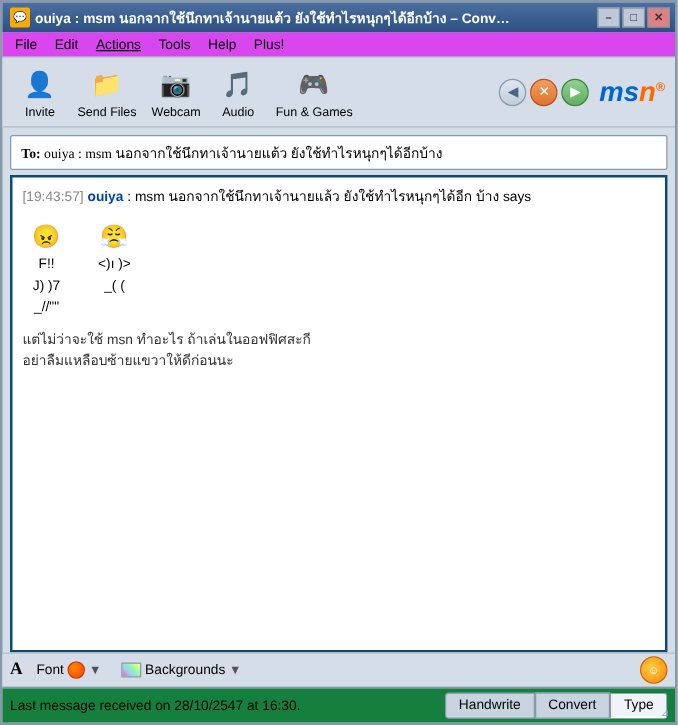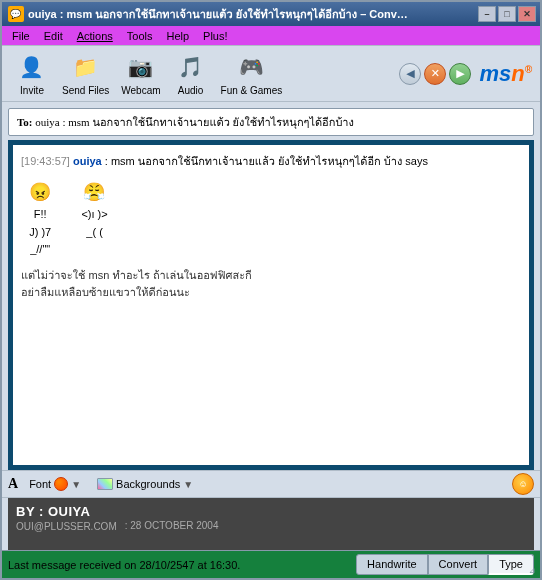--- a/index.html
+++ b/index.html
@@ -175,21 +175,21 @@
       font-size: 11px;
       flex-shrink: 0;
       border-radius: 2px;
       font-family: Liberation Serif, serif;
     }
 
     
     .chat-area {
       flex: 1;
       background: white;
-      border: 5px solid #0c4a6e;
+      border: 2px solid #0c4a6e;
       margin: 0 6px;
       padding: 8px;
       overflow-y: auto;
       font-size: 11px;
       line-height: 1.5;
     }
 
     .chat-timestamp {
       color: #888;
     }
@@ -458,27 +458,20 @@
     <div class="format-btn">
       <span class="bg-icon"></span>
       <span>Backgrounds</span>
       <span class="format-dropdown">▼</span>
     </div>
     <div class="format-bar-right">
       <div class="msn-circle">☺</div>
     </div>
   </div>
 
-  <div class="input-area">
-    <div class="user-display-name">BY : OUIYA</div>
-    <div style="display:flex; gap:8px; align-items:center;">
-      <div class="user-email">OUI@PLUSSER.COM</div>
-      <div class="user-date">: 28 OCTOBER 2004</div>
-    </div>
-  </div>
 
   <div class="status-bar">
     <div class="status-text">Last message received on 28/10/2547 at 16:30.</div>
     <div class="status-tabs">
       <div class="status-tab">Handwrite</div>
       <div class="status-tab">Convert</div>
       <div class="status-tab active">Type</div>
     </div>
   </div>
 

